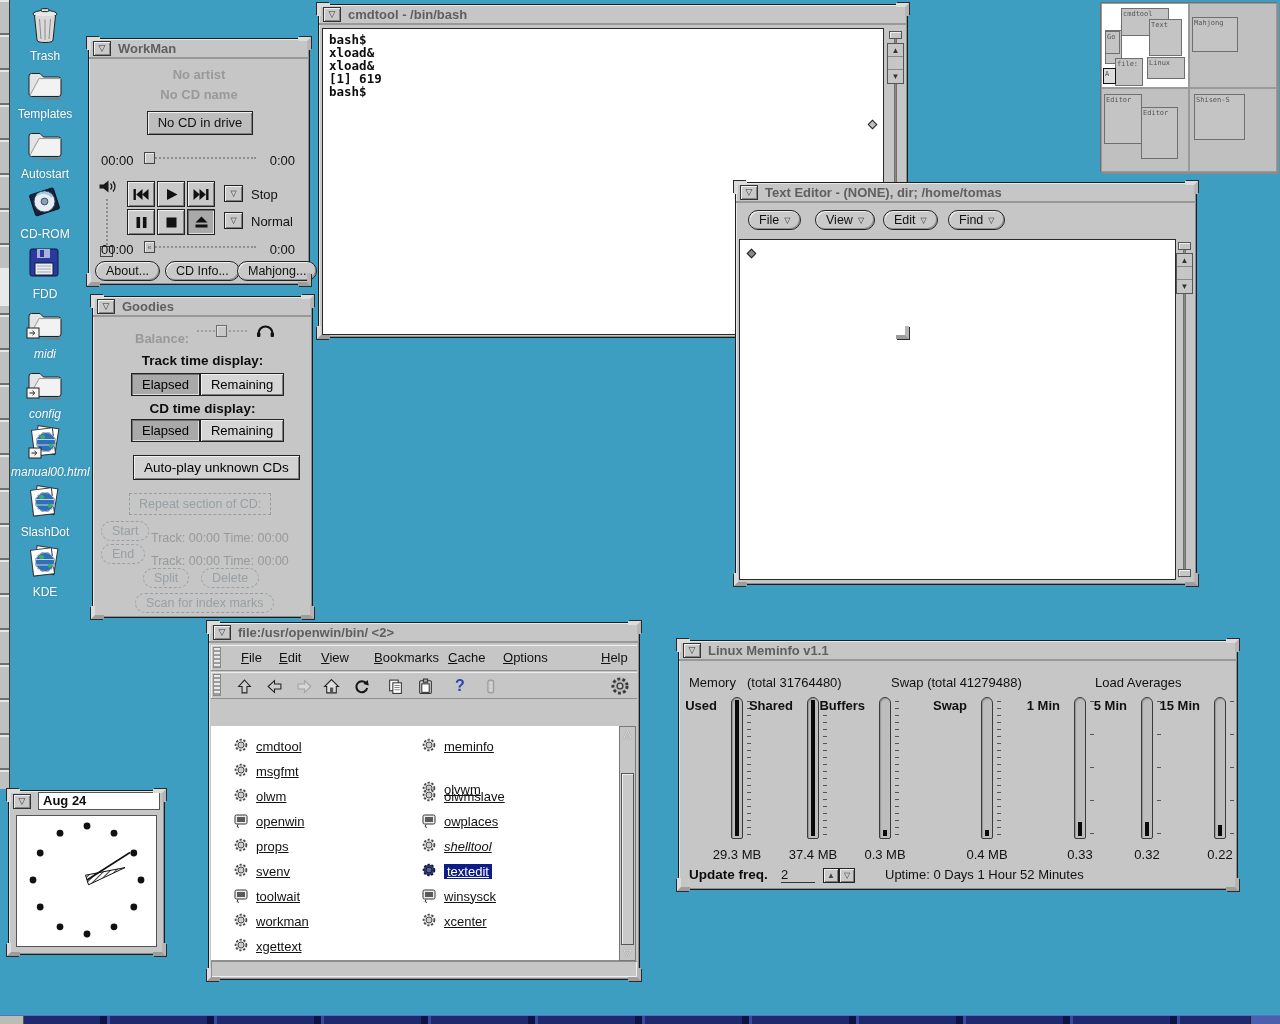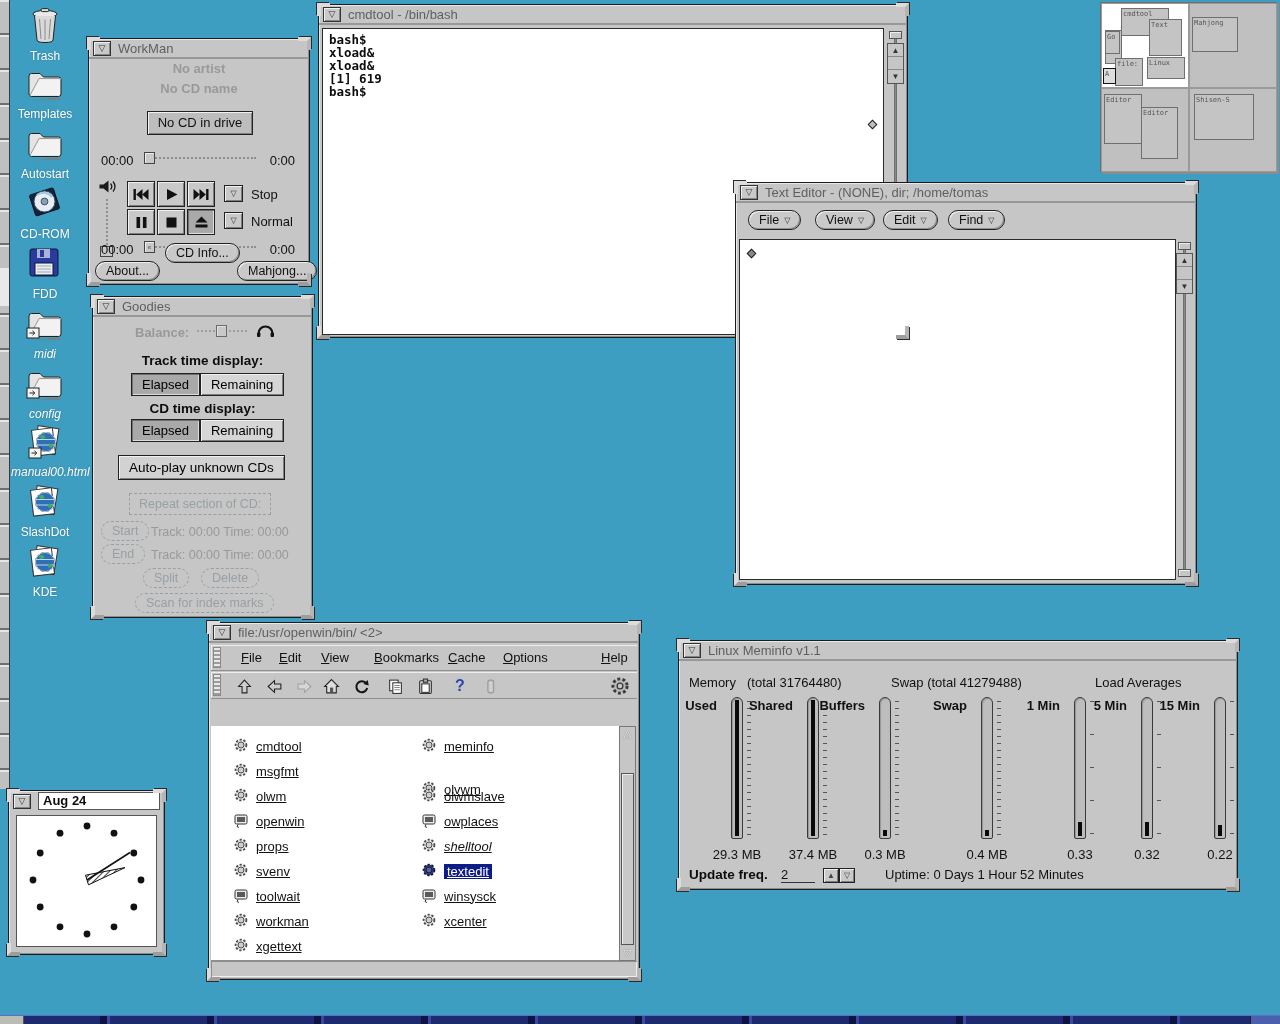--- a/index.html
+++ b/index.html
@@ -4,34 +4,34 @@
 <style>
   *{margin:0;padding:0;box-sizing:border-box;}
   html,body{width:1280px;height:1024px;overflow:hidden;}
   body{font-family:"Liberation Sans",sans-serif;}
   #desktop{position:relative;width:1280px;height:1024px;background:#3E9EC1;overflow:hidden;}
 
   
   .win{position:absolute;background:#c6c6c6;border:1px solid #1c1c1c;box-shadow:inset 1px 1px 0 #e9e9e9, inset -1px -1px 0 #8d8d8d;}
   .tb{height:20px;display:flex;align-items:center;gap:7px;padding:0 4px;border-bottom:2px solid #989898;position:relative;}
   .closebox{width:18px;height:15px;background:#c9c9c9;border:1px solid #333;box-shadow:inset 1px 1px 0 #f0f0f0, inset -1px -1px 0 #858585;font-size:9px;line-height:13px;text-align:center;color:#333;flex:0 0 auto;}
-  .title{font-weight:normal;color:#5f5f5f;font-size:13px;white-space:nowrap;}
+  .title{font-weight:bold;color:#5f5f5f;font-size:13px;white-space:nowrap;}
   .corn{position:absolute;width:13px;height:13px;z-index:6;}
   .corn.tl{top:-2px;left:-2px;border-top:4px solid #dcdcdc;border-left:4px solid #dcdcdc;box-shadow:-1px -1px 0 #2a2a2a;}
   .corn.tr{top:-2px;right:-2px;border-top:4px solid #dcdcdc;border-right:4px solid #b5b5b5;box-shadow:1px -1px 0 #2a2a2a;}
   .corn.bl{bottom:-2px;left:-2px;border-bottom:4px solid #9d9d9d;border-left:4px solid #dcdcdc;box-shadow:-1px 1px 0 #2a2a2a;}
   .corn.br{bottom:-2px;right:-2px;border-bottom:4px solid #9d9d9d;border-right:4px solid #b5b5b5;box-shadow:1px 1px 0 #2a2a2a;}
 
   .white{background:#fff;border:1px solid #2a2a2a;position:absolute;}
   .btn3d{background:#c9c9c9;border:1px solid #222;box-shadow:inset 1px 1px 0 #f0f0f0, inset -1px -1px 0 #7d7d7d;}
   .pressed{background:#a9a9a9;box-shadow:inset 1px 1px 0 #6f6f6f, inset -1px -1px 0 #dedede;}
   .pill{display:inline-flex;align-items:center;gap:5px;border-radius:11px;border:1px solid #222;background:#c9c9c9;box-shadow:inset 1px 1px 0 #eee, inset -1px -1px 0 #909090;padding:2px 10px;font-size:12.5px;color:#111;white-space:nowrap;}
   .pill .dn{font-size:8px;color:#333;}
   .dis{border:1px dashed #9aa0a2;color:#98a0a4;background:transparent;box-shadow:none;}
-  .stip{color:#97999b;}
+  .stip{color:#97999b;margin-top:6px;}
   .abtn{width:19px;height:17px;font-size:8px;color:#333;text-align:center;line-height:15px;}
   .diamond{width:7px;height:7px;border:1.5px solid #222;background:#c0c0c0;transform:rotate(45deg);display:inline-block;}
 
   
   .hslider{position:absolute;height:12px;}
   .hslider .track{position:absolute;top:5px;left:0;right:0;border-top:2px dotted #8e8e8e;}
   .hslider .thumb{position:absolute;top:0;width:11px;height:12px;background:#c9c9c9;border:1px solid #444;box-shadow:inset 1px 1px 0 #eee;}
   .vslider{position:absolute;width:12px;}
   .vslider .track{position:absolute;left:5px;top:0;bottom:0;border-left:2px dotted #8e8e8e;}
   .vslider .thumb{position:absolute;left:-1px;width:13px;height:11px;background:#c9c9c9;border:1px solid #444;}
@@ -368,21 +368,21 @@
     <span style="position:absolute;left:162px;top:175px;font-size:13px;color:#111;">Normal</span>
 
     <span style="position:absolute;left:12px;top:203px;font-size:13px;color:#111;">00:00</span>
     <div class="hslider" style="left:55px;top:202px;width:112px;">
       <div class="track"></div>
         <div class="thumb" style="left:0;font-size:7px;color:#555;text-align:center;line-height:11px;">«</div>
     </div>
     <span style="position:absolute;right:14px;top:203px;font-size:13px;color:#111;">0:00</span>
 
     <span class="pill" style="position:absolute;left:6px;top:222px;">About...</span>
-    <span class="pill" style="position:absolute;left:76px;top:204px;text-align:center;">CD Info...</span>
+    <span class="pill" style="position:absolute;left:76px;top:222px;text-align:center;">CD Info...</span>
     <span class="pill" style="position:absolute;left:148px;top:222px;">Mahjong...</span>
   </div>
 
   <div class="win" style="left:92px;top:296px;width:221px;height:322px;z-index:3;">
     <div class="corn tl"></div>
       <div class="corn tr"></div>
       <div class="corn bl"></div>
       <div class="corn br"></div>
     <div class="tb">
       <div class="closebox">▽</div>
@@ -400,21 +400,21 @@
     <div style="position:absolute;left:0;right:0;top:56px;text-align:center;font-weight:bold;font-size:13.5px;color:#0d0d0d;">Track time display:</div>
     <div style="position:absolute;left:38px;top:76px;display:flex;">
       <div class="btn3d pressed" style="padding:3px 10px;font-size:13px;">Elapsed</div>
       <div class="btn3d" style="padding:3px 10px;font-size:13px;background:#d6d6d6;">Remaining</div>
     </div>
     <div style="position:absolute;left:0;right:0;top:104px;text-align:center;font-weight:bold;font-size:13.5px;color:#0d0d0d;">CD time display:</div>
     <div style="position:absolute;left:38px;top:122px;display:flex;">
       <div class="btn3d pressed" style="padding:3px 10px;font-size:13px;">Elapsed</div>
       <div class="btn3d" style="padding:3px 10px;font-size:13px;background:#d6d6d6;">Remaining</div>
     </div>
-    <div class="btn3d" style="position:absolute;left:25px;top:158px;padding:4px 10px;font-size:13.5px;background:#d2d2d2;">Auto-play unknown CDs</div>
+    <div class="btn3d" style="position:absolute;left:40px;top:158px;padding:4px 10px;font-size:13.5px;background:#d2d2d2;">Auto-play unknown CDs</div>
 
     <div class="dis" style="position:absolute;left:36px;top:196px;padding:3px 9px;font-size:12.5px;">Repeat section of CD:</div>
     <span class="pill dis" style="position:absolute;left:8px;top:224px;">Start</span>
     <span class="stip" style="position:absolute;left:58px;top:228px;font-size:12.5px;white-space:nowrap;">Track: 00:00 Time: 00:00</span>
     <span class="pill dis" style="position:absolute;left:8px;top:247px;">End</span>
     <span class="stip" style="position:absolute;left:58px;top:251px;font-size:12.5px;white-space:nowrap;">Track: 00:00 Time: 00:00</span>
     <span class="pill dis" style="position:absolute;left:50px;top:271px;">Split</span>
     <span class="pill dis" style="position:absolute;left:108px;top:271px;">Delete</span>
     <span class="pill dis" style="position:absolute;left:42px;top:296px;">Scan for index marks</span>
   </div>
@@ -770,21 +770,21 @@
       <div class="pwin" style="left:1px;top:64px;width:13px;height:16px;border:1px solid #111;background:#ddd;">A</div>
     </div>
     <div class="pcell" style="left:88px;top:0;width:88px;height:85px;">
       <div class="pwin" style="left:2px;top:13px;width:46px;height:35px;">Mahjong</div>
     </div>
     <div class="pcell" style="left:0;top:85px;width:88px;height:84px;">
       <div class="pwin" style="left:2px;top:5px;width:38px;height:50px;">Editor</div>
       <div class="pwin" style="left:39px;top:18px;width:37px;height:52px;">Editor</div>
     </div>
     <div class="pcell" style="left:88px;top:85px;width:88px;height:84px;">
-      <div class="pwin" style="left:4px;top:5px;width:60px;height:46px;">Shisen-S</div>
+      <div class="pwin" style="left:4px;top:5px;width:51px;height:46px;">Shisen-S</div>
     </div>
   </div>
 
   <div style="position:absolute;left:0;bottom:0;width:1280px;height:9px;background:repeating-linear-gradient(90deg,#3a4aa0 0 3px,#1d2a70 3px 100px,#0d1342 100px 107px);border-top:1px solid #5d6fc4;">
     <div style="position:absolute;left:0;top:0;width:24px;height:8px;background:#b9bdb4;border-right:1px solid #555;"></div>
     <div style="position:absolute;right:0;top:0;width:30px;height:8px;background:#4a5fae;border-left:1px solid #222;"></div>
   </div>
 
 </div>
 

